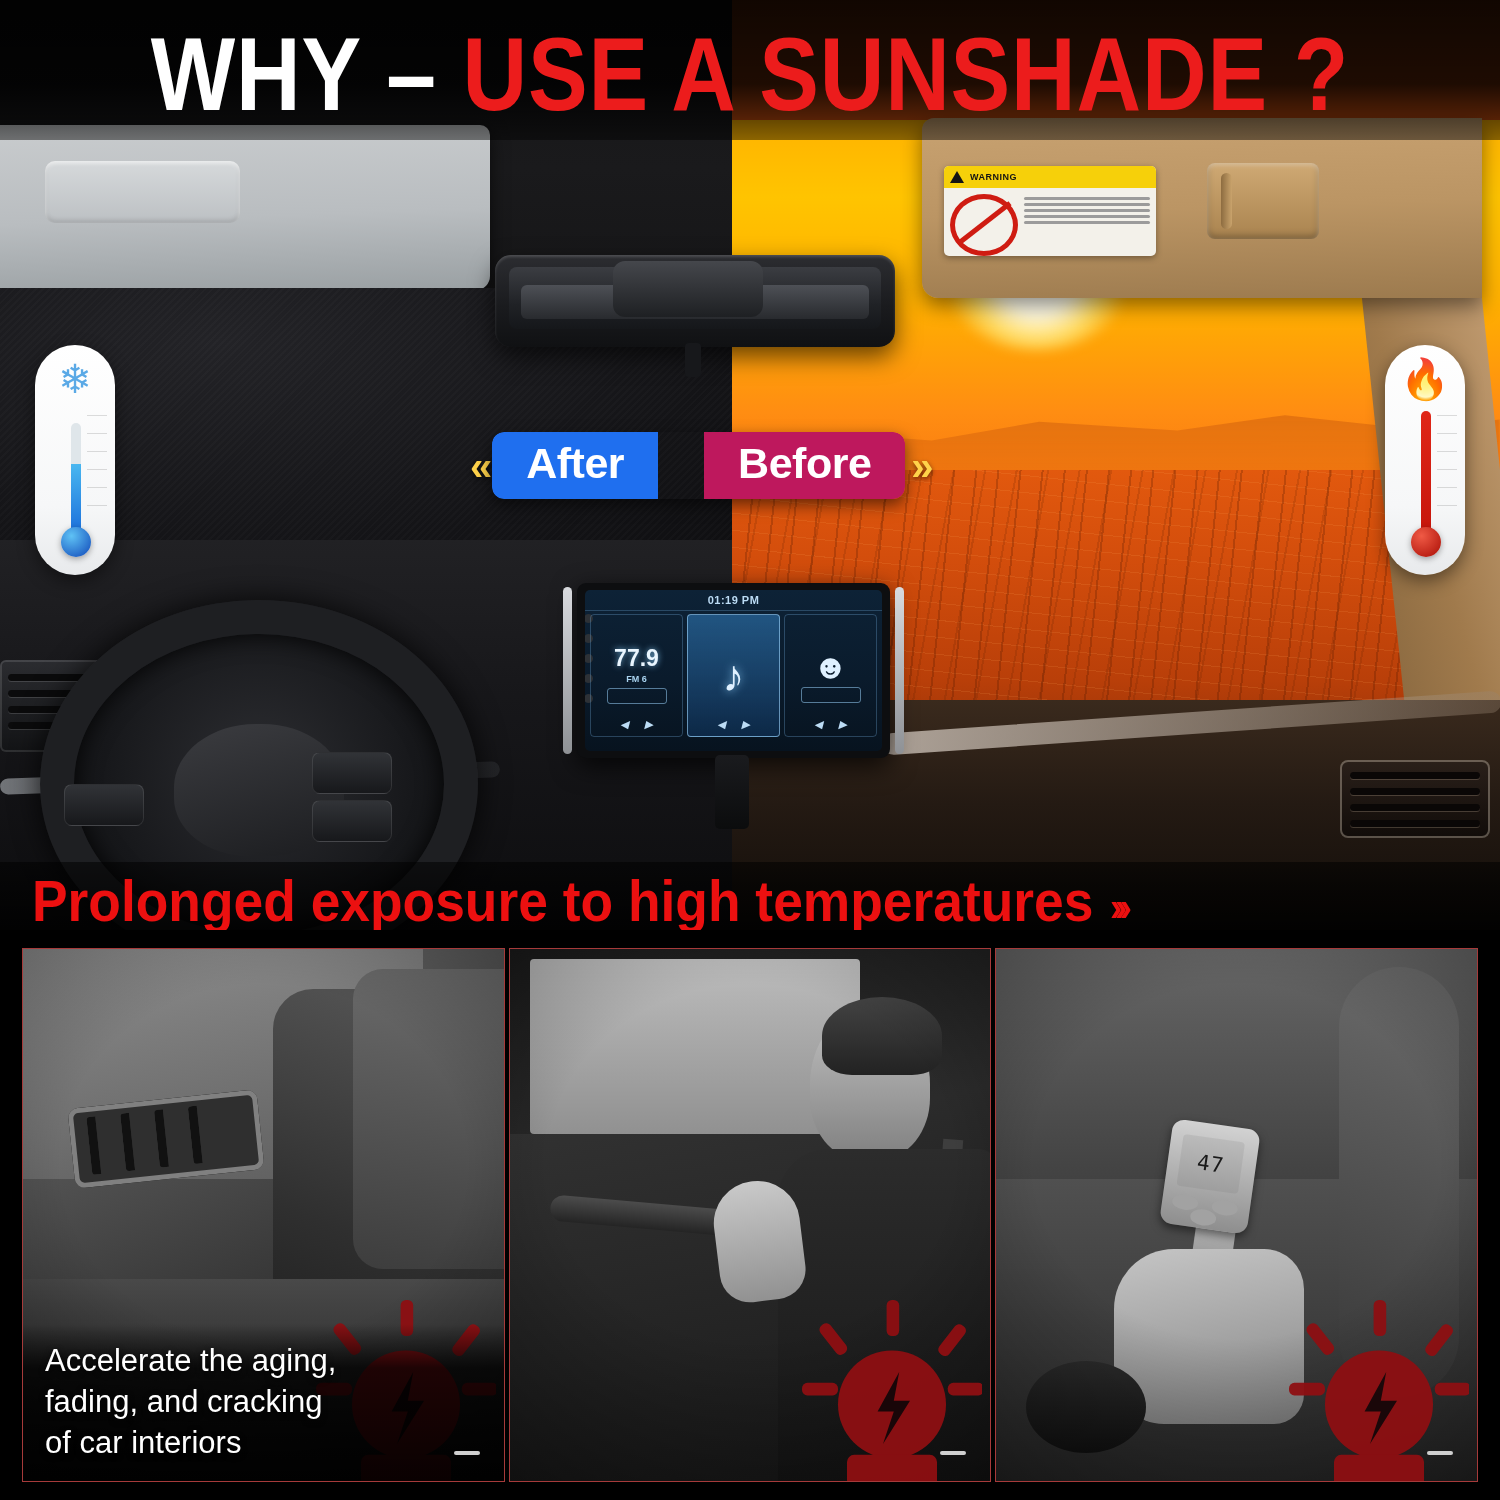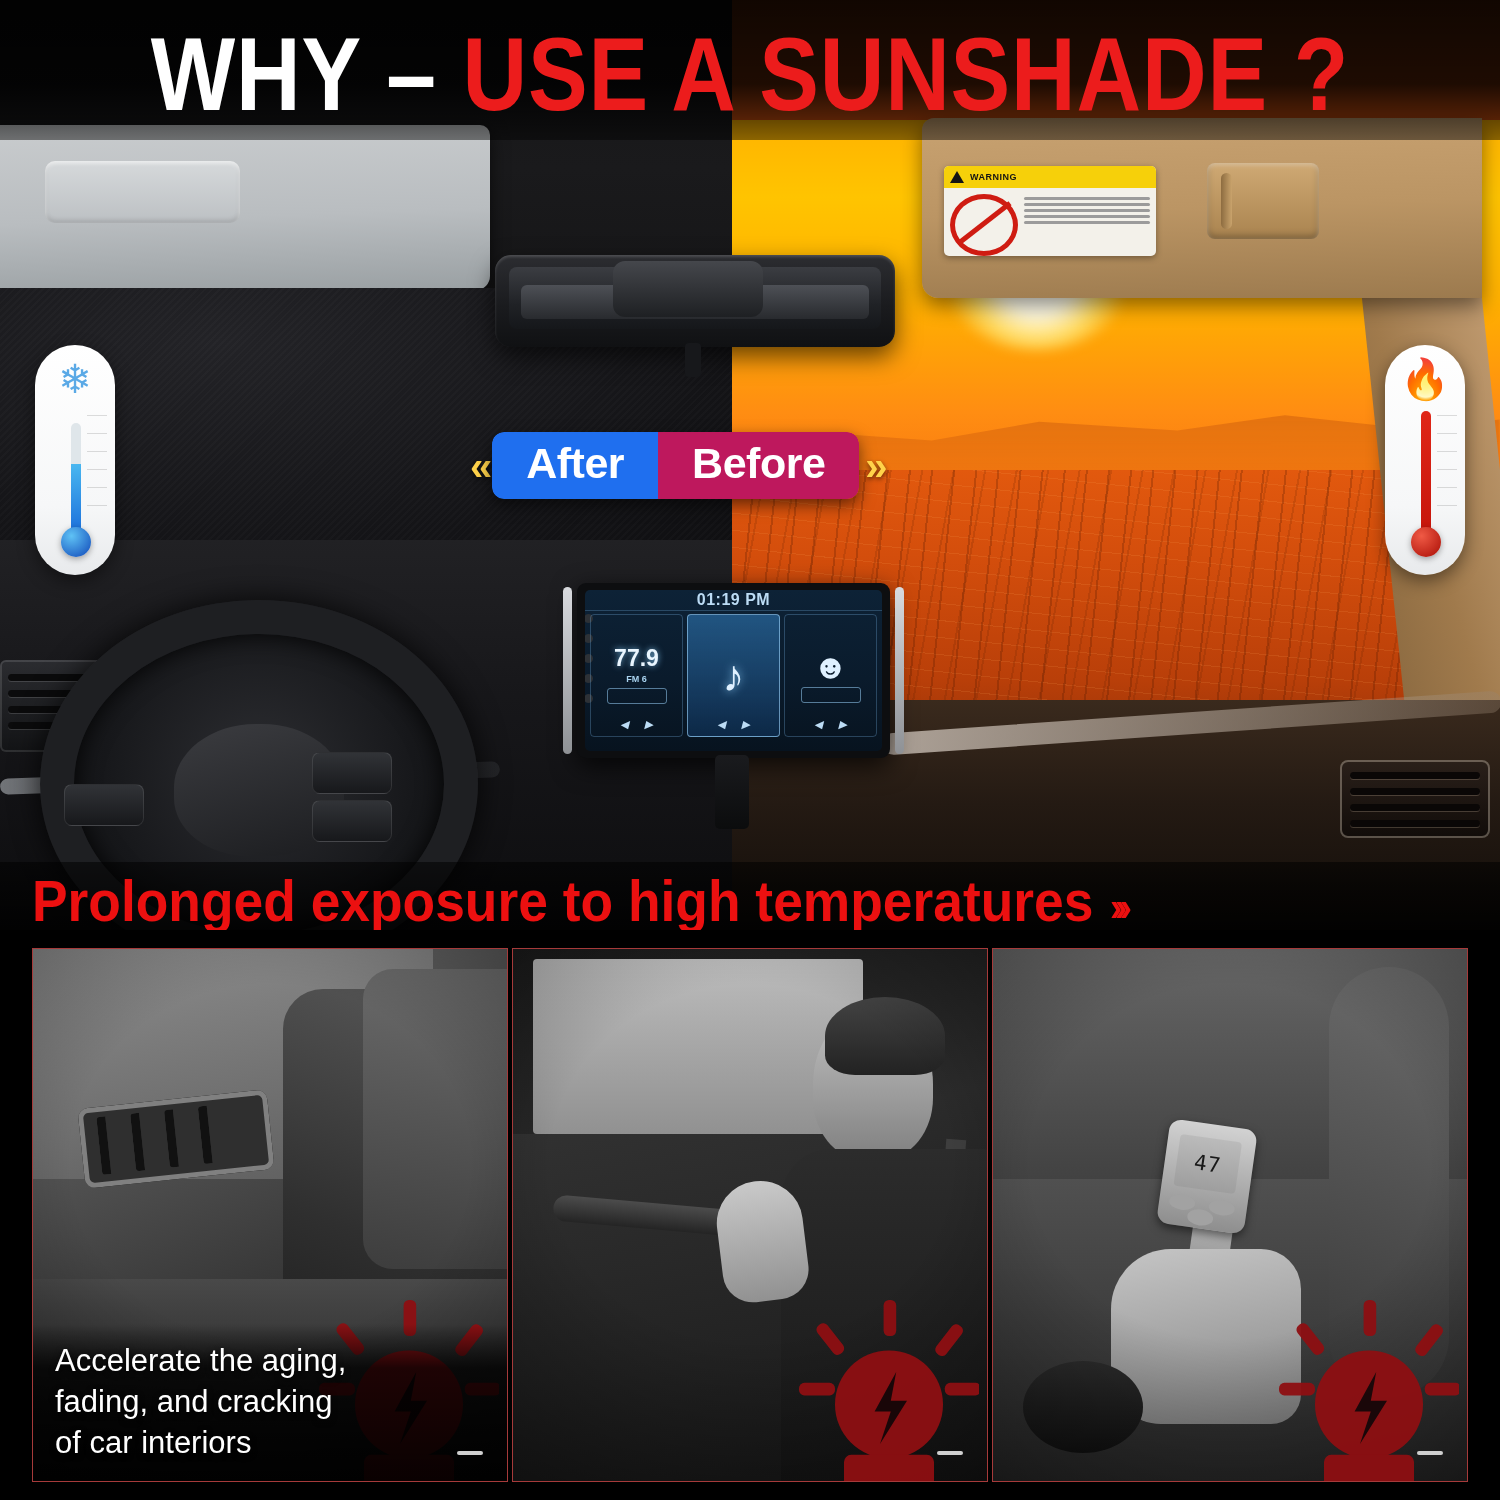--- a/index.html
+++ b/index.html
@@ -114,21 +114,21 @@
   .screen{position:absolute;left:577px;top:583px;width:313px;height:175px;border-radius:9px;
     background:#0d0e10;box-shadow:0 8px 26px rgba(0,0,0,.75);padding:7px 8px;box-sizing:border-box;}
   .screen .bezel-l{position:absolute;left:-14px;top:4px;width:9px;height:167px;border-radius:5px;
     background:linear-gradient(180deg,#d8dade,#8e9195);}
   .screen .bezel-r{position:absolute;right:-14px;top:4px;width:9px;height:167px;border-radius:5px;
     background:linear-gradient(180deg,#d8dade,#8e9195);}
   .screen .lcd{position:relative;width:100%;height:100%;border-radius:5px;
     background:linear-gradient(180deg,#0d2236 0%,#0a1b2c 55%,#07131f 100%);overflow:hidden;}
   .screen .statusbar{position:absolute;left:0;top:0;width:100%;height:20px;display:flex;align-items:center;
     justify-content:center;border-bottom:1px solid rgba(120,180,230,.28);}
-  .screen .clock{color:#bcdcf5;font-size:16px;font-weight:bold;letter-spacing:.5px;}
+  .screen .clock{color:#bcdcf5;font-size:11px;font-weight:bold;letter-spacing:.5px;}
   .screen .panes{position:absolute;left:5px;top:24px;right:5px;bottom:14px;display:flex;gap:4px;}
   .screen .pane{flex:1;border:1px solid rgba(120,180,230,.30);border-radius:4px;position:relative;
     display:flex;flex-direction:column;align-items:center;justify-content:center;gap:4px;}
   .screen .pane.mid{background:linear-gradient(180deg,rgba(60,150,225,.45),rgba(30,100,180,.25));
     border-color:rgba(160,215,255,.6);}
   .screen .freq{color:#eaf6ff;font-size:23px;font-weight:bold;line-height:23px;text-shadow:0 0 6px rgba(140,210,255,.8);}
   .screen .band{color:#a9d3ef;font-size:9px;font-weight:bold;}
   .screen .chip{width:58px;height:14px;border:1px solid rgba(150,205,245,.55);border-radius:3px;}
   .screen .note{color:#dff0ff;font-size:44px;line-height:44px;text-shadow:0 0 10px rgba(150,215,255,.9);}
   .screen .person{color:#dff0ff;font-size:34px;line-height:34px;}
@@ -152,35 +152,35 @@
   .thermo-right{left:1385px;top:345px;}
   .thermo-right .tube{top:66px;height:132px;background:linear-gradient(180deg,#e02718 0%,#c4140a 100%);}
   .thermo-right .bulb{background:radial-gradient(circle at 35% 30%,#f05a45,#a90d05);box-shadow:0 2px 6px rgba(0,0,0,.35);}
 
   
   .ab{position:absolute;left:470px;top:432px;display:flex;align-items:center;z-index:6;}
   .ab .chev{font-size:40px;font-weight:bold;line-height:40px;letter-spacing:-6px;
     color:#ffd24a;text-shadow:0 2px 5px rgba(0,0,0,.6);}
   .ab .chev.left{margin-right:6px;}
   .ab .chev.right{margin-left:6px;}
-  .ab .pill{display:flex;border-radius:12px;overflow:hidden;box-shadow:0 6px 16px rgba(0,0,0,.55);}
+  .ab .pill{display:flex;border-radius:12px;overflow:hidden;box-shadow:0 6px 16px rgba(0,0,0,.55);gap:46px;}
   .ab .seg{padding:10px 34px 14px;font-size:43px;line-height:43px;font-weight:bold;color:#fff;letter-spacing:-.5px;}
   .ab .seg.after{background:#1f6fef;border-radius:12px 0 0 12px;}
   .ab .seg.before{background:#be185d;border-radius:0 12px 12px 0;}
 
   
   .subband{position:absolute;left:0;top:862px;width:1500px;height:78px;
     background:linear-gradient(180deg,rgba(0,0,0,.55),rgba(0,0,0,.9));z-index:7;}
   .subtitle{position:absolute;left:32px;top:872px;white-space:nowrap;color:#ec1010;z-index:8;
     font-weight:bold;font-size:58px;line-height:58px;transform:scaleX(.92);transform-origin:0 50%;}
   .subtitle .arrows{font-size:40px;letter-spacing:-8px;margin-left:18px;}
 
   
   .cards{position:absolute;left:0;top:930px;width:1500px;height:570px;background:#000;
-    display:flex;gap:4px;padding:18px 32px;box-sizing:border-box;}
+    display:flex;gap:4px;padding:18px 22px;box-sizing:border-box;}
   .card{position:relative;flex:1;border:1px solid #a63a3a;overflow:hidden;background:#0a0a0a;}
   .ph{position:absolute;inset:0;filter:grayscale(1);}
 
   
   .ph1{background:linear-gradient(160deg,#6e7174 0%,#54575a 28%,#3a3c3f 55%,#232426 80%,#121314 100%);}
   .ph1 .dashtop{position:absolute;left:-20px;top:0;width:420px;height:230px;
     background:linear-gradient(170deg,#8a8d90,#5b5e61);border-radius:0 0 60px 0;}
   .ph1 .vnt{position:absolute;left:48px;top:150px;width:190px;height:80px;border-radius:10px;
     background:#2d2f31;box-shadow:inset 0 0 0 5px #7d8084;transform:rotate(-6deg);}
   .ph1 .vnt i{position:absolute;top:10px;width:16px;height:58px;border-radius:4px;background:#15161800;

